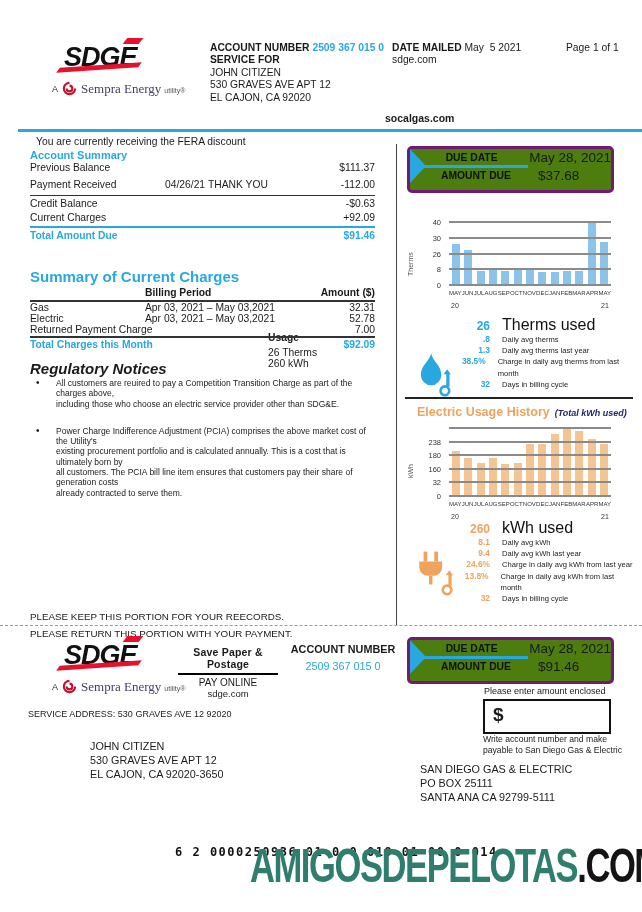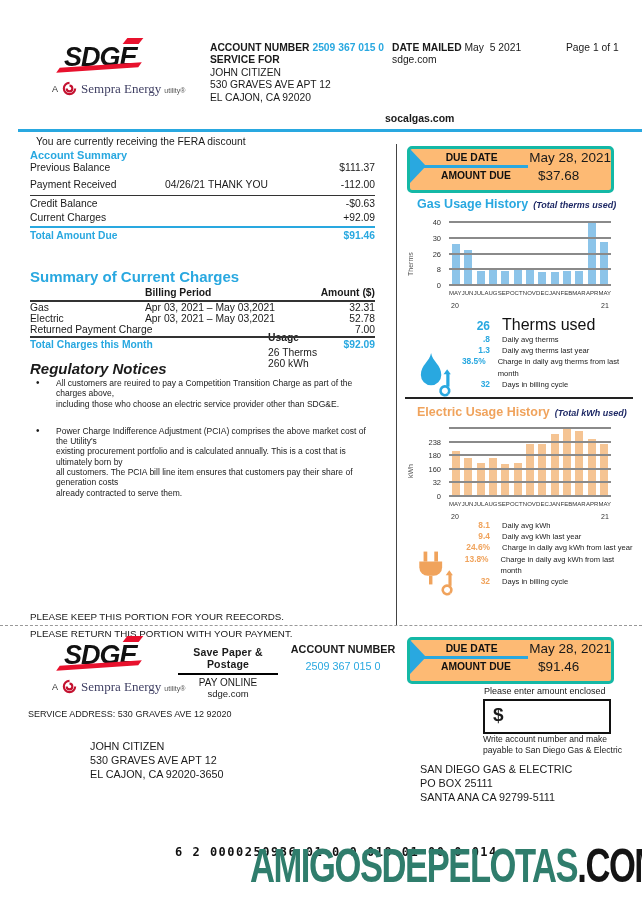--- a/index.html
+++ b/index.html
@@ -39,21 +39,21 @@
   .c-period{position:absolute;left:115px;text-align:center;}
   .c-usage{position:absolute;left:238px;margin-top:45px;}
   .c-amount{position:absolute;right:0;text-align:right;}
 
   
   .bullet{display:flex;}
   .dot{width:20px;font-size:10px;line-height:10.3px;}
   .btext{flex:1;font-size:8.5px;line-height:10.3px;white-space:pre-line;}
 
   
-  .duebox{position:absolute;width:201px;height:41px;border:3px solid #14b8a6;border-radius:5px;background:#fdba74;}
+  .duebox{position:absolute;width:201px;height:41px;border:3px solid #701a75;border-radius:5px;background:#4d7c0f;}
   .pennant{position:absolute;left:0;top:0;width:0;height:0;
            border-top:17.5px solid transparent;border-bottom:17.5px solid transparent;
            border-left:16px solid #29A8E0;}
   .duerow{position:absolute;left:0;width:100%;height:17.5px;display:flex;align-items:center;}
   .duerow1{top:0;} .duerow2{top:17.5px;}
   .duediv{position:absolute;left:0;top:16px;width:118px;height:2.5px;background:#29A8E0;}
   .duelabel{display:inline-block;width:104px;padding-left:14px;text-align:center;
             font-weight:bold;font-size:10.3px;color:#111;}
   .duevalue{font-size:13.5px;color:#1a1a1a;margin-left:10px;white-space:nowrap;}
 
@@ -233,23 +233,20 @@
       <span class="duelabel">DUE DATE</span>
       <span class="duevalue">May 28, 2021</span>
     </div>
     <div class="duediv"></div>
     <div class="duerow duerow2">
       <span class="duelabel">AMOUNT DUE</span>
       <span class="duevalue">$37.68</span>
     </div>
   </div>
 
-  <div class="abs" style="left:417px;top:194px;">
-    <span class="sec-title cyan">Gas Usage History</span><span class="sec-sub">(Total therms used)</span>
-  </div>
 
   <div class="chart" style="left:405px;top:218px;height:100px;">
     <div class="ylab" style="top:58px;">Therms</div>
     <div class="yticks" style="height:63px;top:4px;">
         <div class="ytick" style="top: 0%;">40</div>
         <div class="ytick" style="top: 25%;">30</div>
         <div class="ytick" style="top: 50%;">26</div>
         <div class="ytick" style="top: 75%;">8</div>
         <div class="ytick" style="top: 100%;">0</div>
       </div>
@@ -387,20 +384,24 @@
     <svg class="usage-icon" style="top:30px;" width="40" height="46" viewBox="0 0 28 32">
       <rect x="6" y="1" width="2.6" height="7" fill="#F0A35C"></rect>
       <rect x="13.5" y="1" width="2.6" height="7" fill="#F0A35C"></rect>
       <path d="M3 8 h16 v4 a6 6 0 0 1 -6 6 h-4 a6 6 0 0 1 -6 -6 Z" fill="#F0A35C"></path>
       <rect x="9.8" y="18" width="2.4" height="6" fill="#F0A35C"></rect>
       <path d="M24 14 l2.5 3.5 h-5 Z" fill="#F0A35C"></path>
       <rect x="23.4" y="17" width="2.2" height="8" fill="#F0A35C"></rect>
       <path d="M24.5 30 a3 3 0 1 1 .1-.1" stroke="#F0A35C" stroke-width="1.8" fill="none"></path>
     </svg>
     <div class="stat-rows" style="left:0;">
+        <div class="stat-row big">
+          <span class="stat-value">260</span>
+          <span class="stat-label">kWh used</span>
+        </div>
         <div class="stat-row">
           <span class="stat-value">8.1</span>
           <span class="stat-label">Daily avg kWh</span>
         </div>
         <div class="stat-row">
           <span class="stat-value">9.4</span>
           <span class="stat-label">Daily avg kWh last year</span>
         </div>
         <div class="stat-row">
           <span class="stat-value">24.6%</span>

